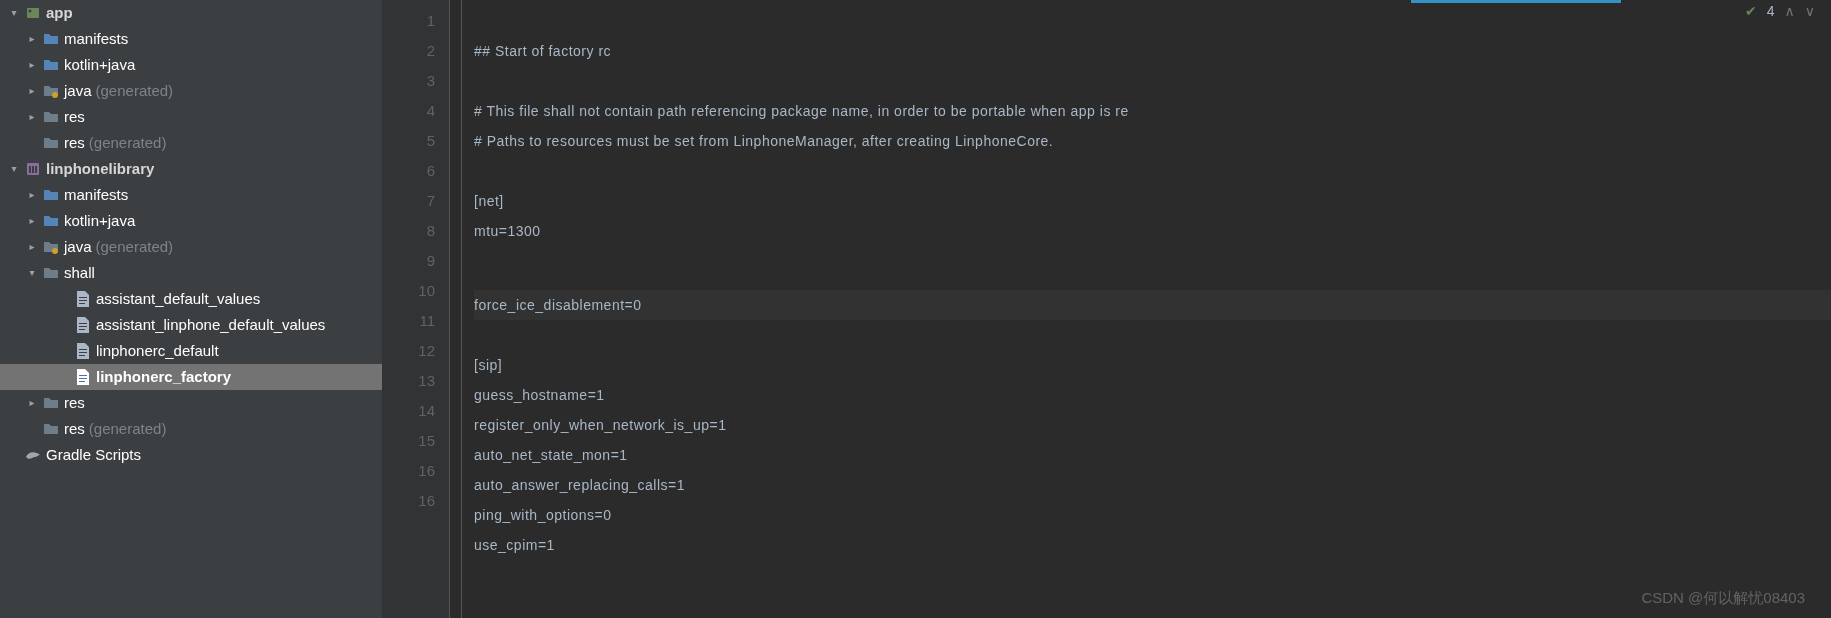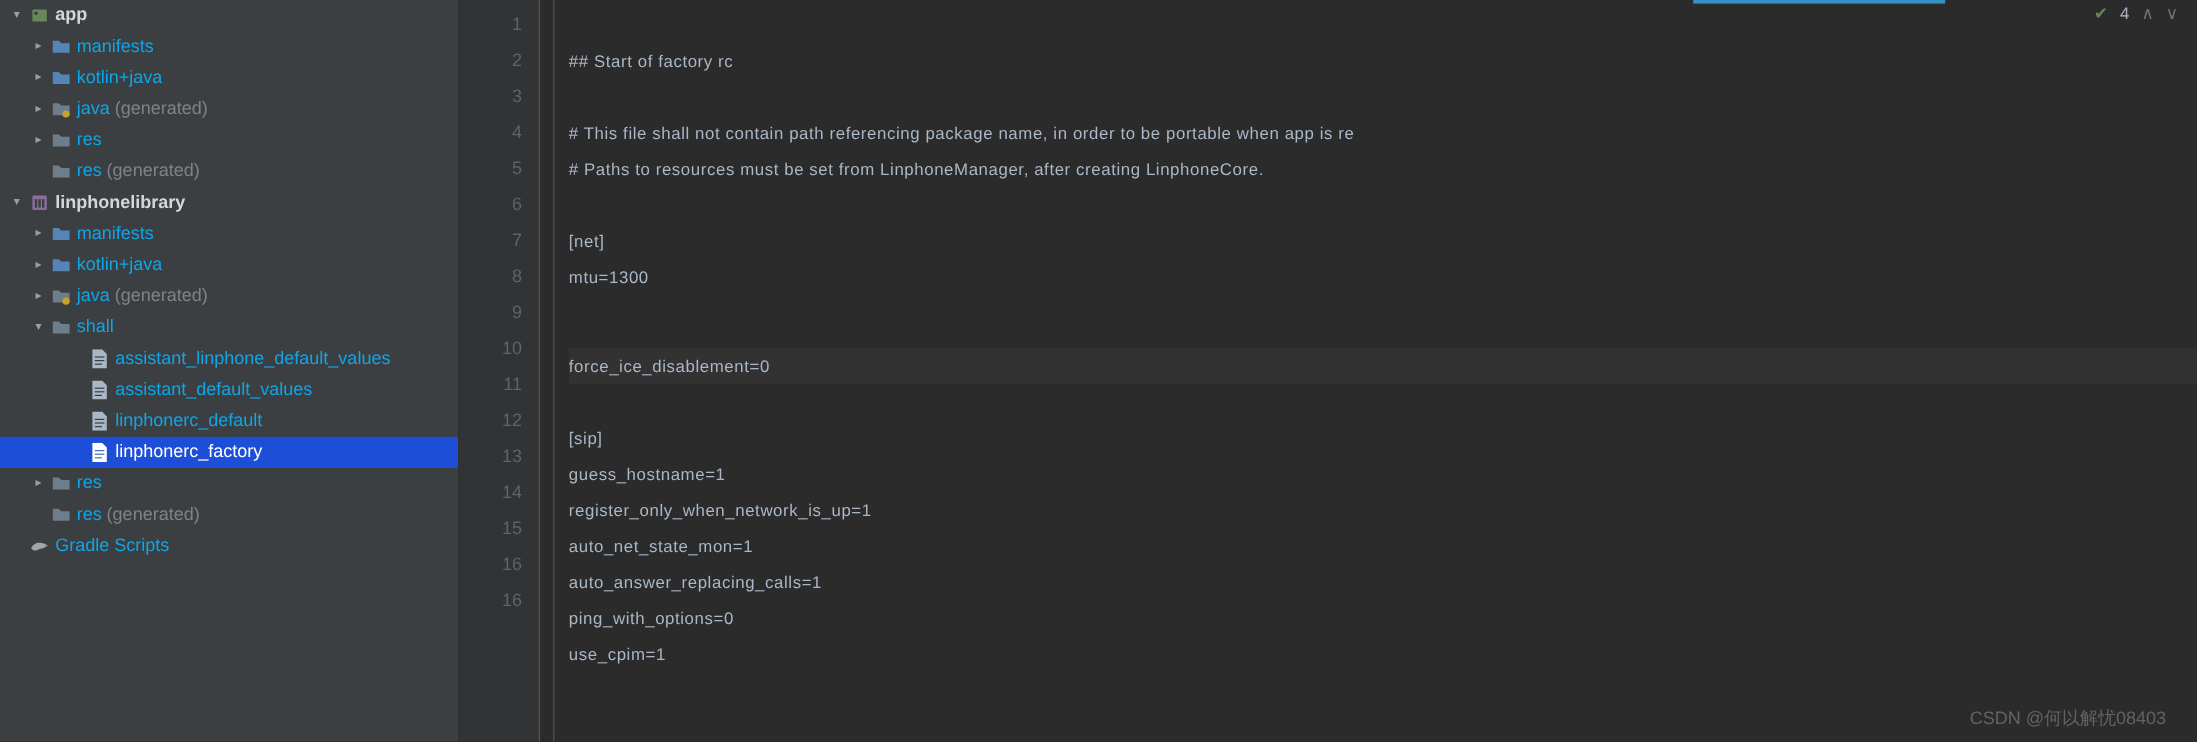--- a/index.html
+++ b/index.html
@@ -1,24 +1,24 @@
 <!DOCTYPE html>
 <html><head>
 <meta charset="utf-8">
 <style>
 * { margin:0; padding:0; box-sizing:border-box; font-family:"Segoe UI",Arial,sans-serif; }
 body { background:#2b2b2b; color:#bbb; width:1831px; height:618px; overflow:hidden; display:flex; }
 
 
 .sidebar { width:382px; height:100%; background:#3c3f41; overflow:hidden; font-size:15px; line-height:26px; }
 .tree-row { display:flex; align-items:center; height:26px; padding-left:6px; cursor:pointer; white-space:nowrap; }
-.tree-row.selected { background:#1d4ed8; color:#fff; }
+.tree-row.selected { background:#737373; color:#fff;font-weight:bold; }
 .tree-row .arrow { width:16px; text-align:center; color:#9aa0a6; font-size:10px; }
 .tree-row .icon { width:18px; height:18px; margin:0 4px 0 2px; display:flex; align-items:center; justify-content:center; }
-.tree-row .label { color:#0ea5e9; }
+.tree-row .label { color:#ffffff; }
 .tree-row .label.bold { font-weight:bold; color:#d6d6d6; }
 .tree-row .suffix { color:#7f8387; margin-left:4px; }
 .indent-0{padding-left:6px}.indent-1{padding-left:24px}.indent-3{padding-left:72px}
 
 
 svg { display:block; }
 
 
 .editor { flex:1; height:100%; background:#2b2b2b; display:flex; position:relative; }
 .gutter { width:68px; background:#313335; color:#606366; font-family:"Consolas","Menlo",monospace; font-size:15px; text-align:right; padding:6px 14px 0 0; border-right:1px solid #555; }
@@ -161,33 +161,33 @@
 
   <div class="tree-row indent-3">
     <span class="icon">
         <svg width="14" height="16">
           <path d="M1 0h8l4 4v12H1z" fill="#a9b7c6"></path>
           <rect x="3" y="6" width="8" height="1" fill="#3c3f41"></rect>
           <rect x="3" y="9" width="8" height="1" fill="#3c3f41"></rect>
           <rect x="3" y="12" width="6" height="1" fill="#3c3f41"></rect>
         </svg>
       </span>
-    <span class="label">assistant_linphone_default_values</span>
+    <span class="label">assistant_default_values</span>
   </div>
 
   <div class="tree-row indent-3">
     <span class="icon">
         <svg width="14" height="16">
           <path d="M1 0h8l4 4v12H1z" fill="#a9b7c6"></path>
           <rect x="3" y="6" width="8" height="1" fill="#3c3f41"></rect>
           <rect x="3" y="9" width="8" height="1" fill="#3c3f41"></rect>
           <rect x="3" y="12" width="6" height="1" fill="#3c3f41"></rect>
         </svg>
       </span>
-    <span class="label">assistant_default_values</span>
+    <span class="label">assistant_linphone_default_values</span>
   </div>
 
   <div class="tree-row indent-3">
     <span class="icon">
         <svg width="14" height="16">
           <path d="M1 0h8l4 4v12H1z" fill="#a9b7c6"></path>
           <rect x="3" y="6" width="8" height="1" fill="#3c3f41"></rect>
           <rect x="3" y="9" width="8" height="1" fill="#3c3f41"></rect>
           <rect x="3" y="12" width="6" height="1" fill="#3c3f41"></rect>
         </svg>

